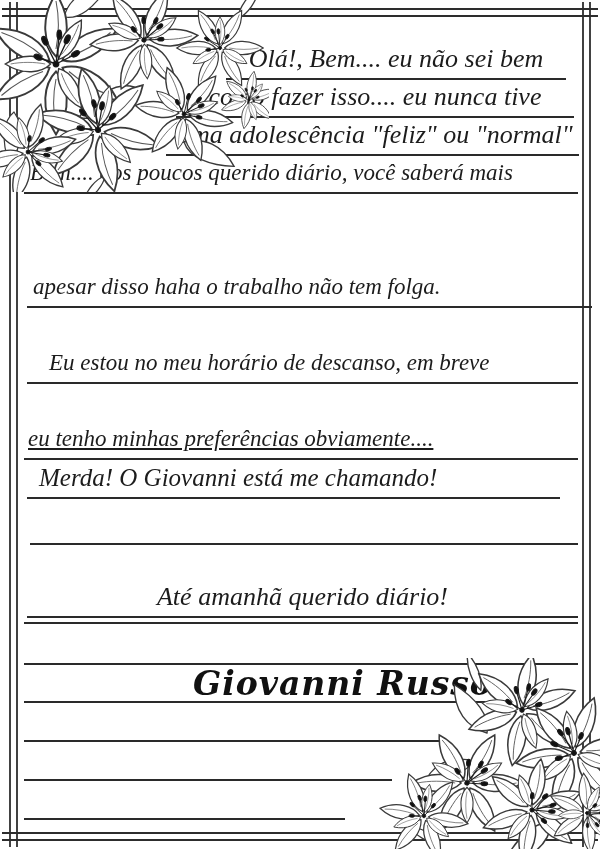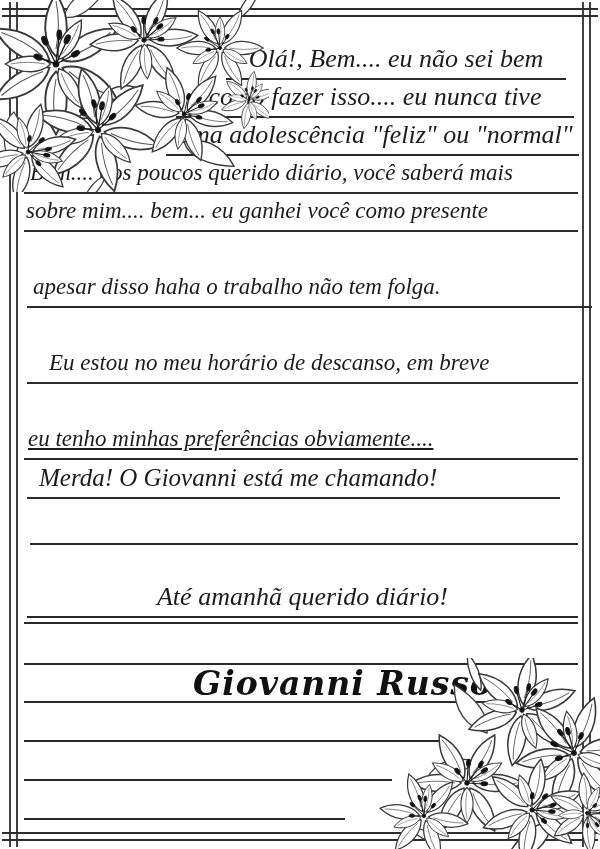--- a/index.html
+++ b/index.html
@@ -70,23 +70,20 @@
         <span style="font-size: 26px; text-align: center;">Olá!, Bem.... eu não sei bem</span>
       </div>
       <div class="rule-line" style="top: 80px; left: 176px; right: 26px;">
         <span style="font-size: 26px; text-align: center;">como fazer isso.... eu nunca tive</span>
       </div>
       <div class="rule-line" style="top: 118px; left: 166px; right: 21px;">
         <span style="font-size: 26px; text-align: center;">Uma adolescência "feliz" ou "normal"</span>
       </div>
       <div class="rule-line" style="top: 156px; left: 24px; right: 22px;">
         <span style="font-size: 23px; text-align: left; padding-left: 6px;">Bem.... aos poucos querido diário, você saberá mais</span>
-      </div>
-      <div class="rule-line" style="top: 194px; left: 24px; right: 22px;">
-        <span style="font-size: 23px; text-align: left; padding-left: 2px;">sobre mim.... bem... eu ganhei você como presente</span>
       </div>
       <div class="rule-line" style="top: 270px; left: 27px; right: 8px;">
         <span style="font-size: 23px; text-align: left; padding-left: 6px;">apesar disso haha o trabalho não tem folga.</span>
       </div>
       <div class="rule-line" style="top: 308px; left: 27px; right: 22px; margin-top: 38px;">
         <span style="font-size: 23px; text-align: left; padding-left: 22px;">Eu estou no meu horário de descanso, em breve</span>
       </div>
       <div class="rule-line" style="top: 422px; left: 24px; right: 22px;">
         <span style="font-size: 23px; text-align: left; padding-left: 4px; text-decoration: underline;">eu tenho minhas preferências obviamente....</span>
       </div>

